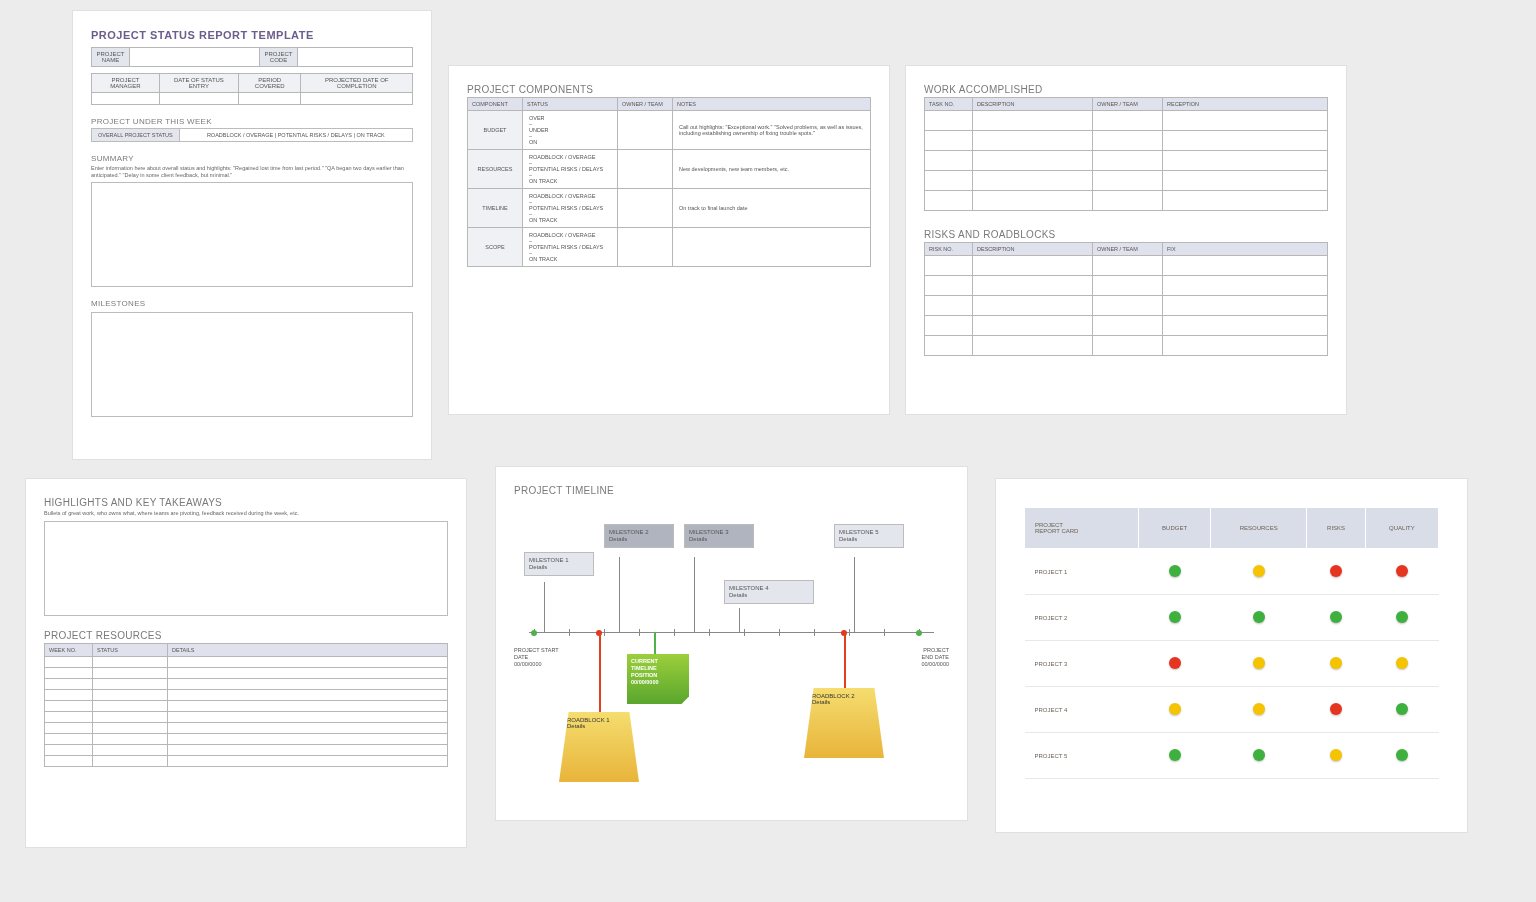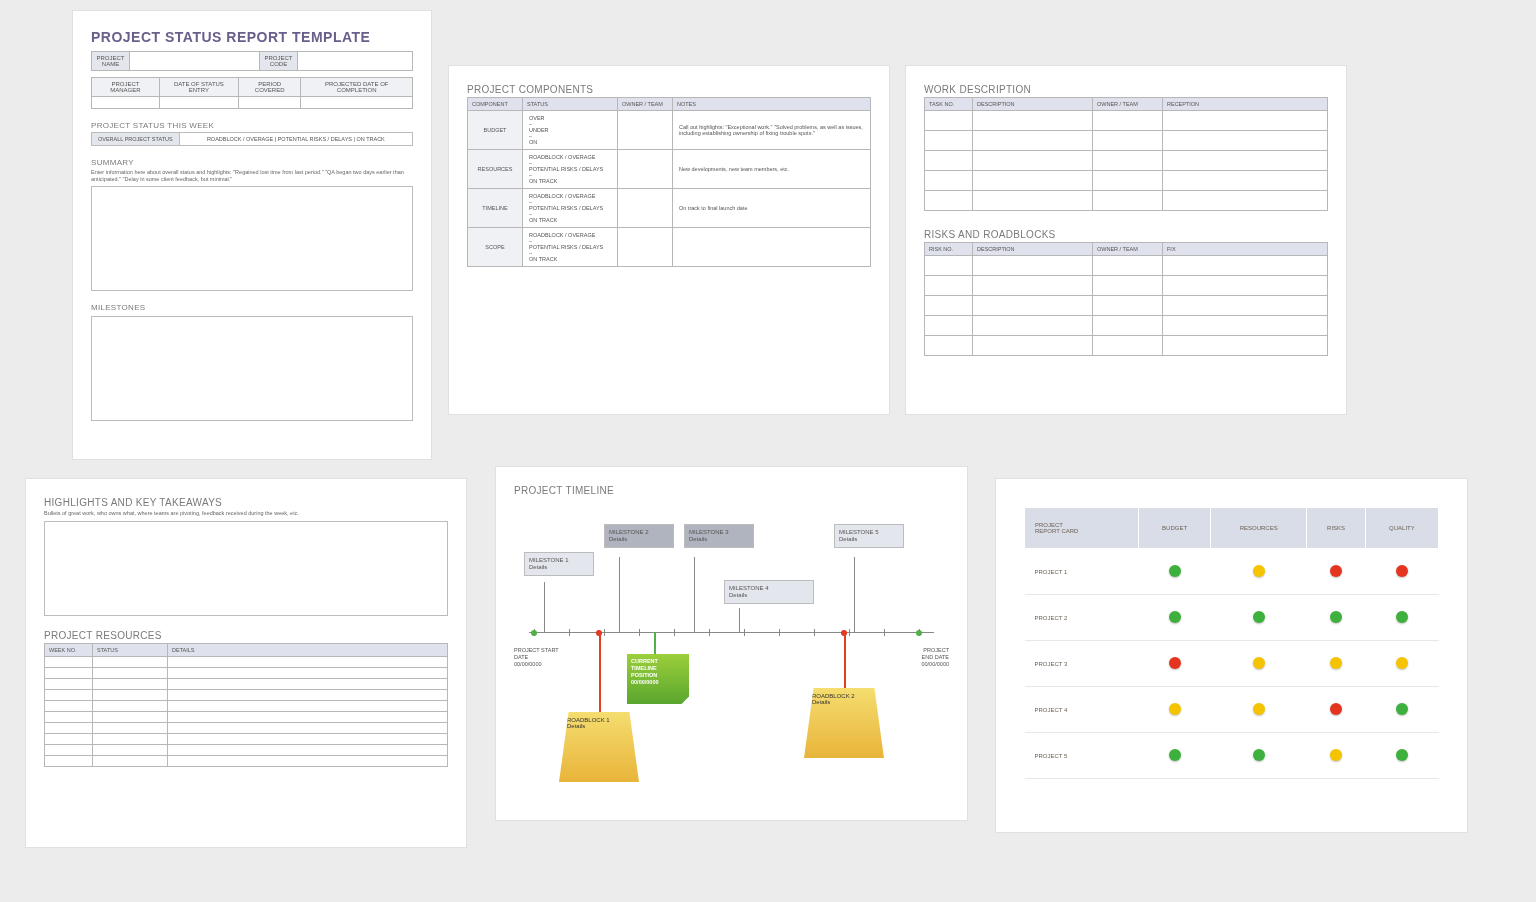--- a/index.html
+++ b/index.html
@@ -2,21 +2,21 @@
 <html><head>
 <meta charset="utf-8">
 <style>
   * { box-sizing: border-box; margin: 0; padding: 0; }
   html, body { background: #ececec; font-family: Arial, Helvetica, sans-serif; }
   .wrap { width: 1536px; height: 902px; position: relative; background: #ececec; }
   .page { position: absolute; background: #fff; border: 1px solid #e0e0e0; }
 
   
   .p1 { left: 72px; top: 10px; width: 360px; height: 450px; padding: 18px 18px 0 18px; }
-  .h1 { color:#6a5e8b; font-size:14px; font-weight:bold; letter-spacing:0.5px; }
+  .h1 { color:#6a5e8b; font-size:11px; font-weight:bold; letter-spacing:0.5px; }
   .t1 { width:100%; border-collapse:collapse; font-size:6px; color:#555; }
   .t1 th, .t1 td { border:1px solid #b7b7b7; padding:3px 4px; text-align:center; background:#f0f1f5; font-weight:normal; color:#555; }
   .t1 td { background:#fff; height:12px; }
   .t1 .lbl { background:#e4e6ee; width:38px; }
   .sub { color:#7a7a7a; font-size:8px; letter-spacing:0.3px; margin-top:12px; margin-bottom:2px; }
   .summarytxt { font-size:5.5px; color:#666; line-height:1.2; }
   .bigbox { border:1px solid #bcbcbc; width:100%; height:105px; margin-top:4px; }
   .statusrow { border:1px solid #bcbcbc; font-size:5.5px; color:#555; display:flex; align-items:center; }
   .statusrow .cell1 { background:#e4e6ee; padding:3px 6px; border-right:1px solid #bcbcbc; }
   .statusrow .cell2 { flex:1; text-align:center; padding:3px; }
@@ -89,21 +89,21 @@
       <th>PROJECTED DATE OF COMPLETION</th>
     </tr>
     <tr>
             <td></td>
             <td></td>
             <td></td>
             <td></td>
           </tr>
   </tbody>
       </table>
-  <div class="sub">PROJECT STATUS THIS WEEK</div>
+  <div class="sub">PROJECT UNDER THIS WEEK</div>
   <div class="statusrow">
     <div class="cell1">OVERALL PROJECT STATUS</div>
     <div class="cell2">ROADBLOCK / OVERAGE    |    POTENTIAL RISKS / DELAYS    |    ON TRACK</div>
   </div>
   <div class="sub">SUMMARY</div>
   <div class="summarytxt">Enter information here about overall status and highlights: "Regained lost time from last period." "QA began two days earlier than anticipated." "Delay in some client feedback, but minimal."</div>
   <div class="bigbox"></div>
   <div class="sub">MILESTONES</div>
   <div class="bigbox"></div>
 </div>
@@ -156,21 +156,21 @@
 –
 ON TRACK</td>
       <td></td>
       <td></td>
     </tr>
   </tbody>
       </table>
 </div>
 
 <div class="page p3">
-  <div class="sub2">WORK DESCRIPTION</div>
+  <div class="sub2">WORK ACCOMPLISHED</div>
   <table class="t3">
     <tbody>
           <tr>
       <th style="width:48px">TASK NO.</th>
       <th style="width:120px">DESCRIPTION</th>
       <th style="width:70px">OWNER / TEAM</th>
       <th>RECEPTION</th>
     </tr>
     <tr>
             <td></td>

